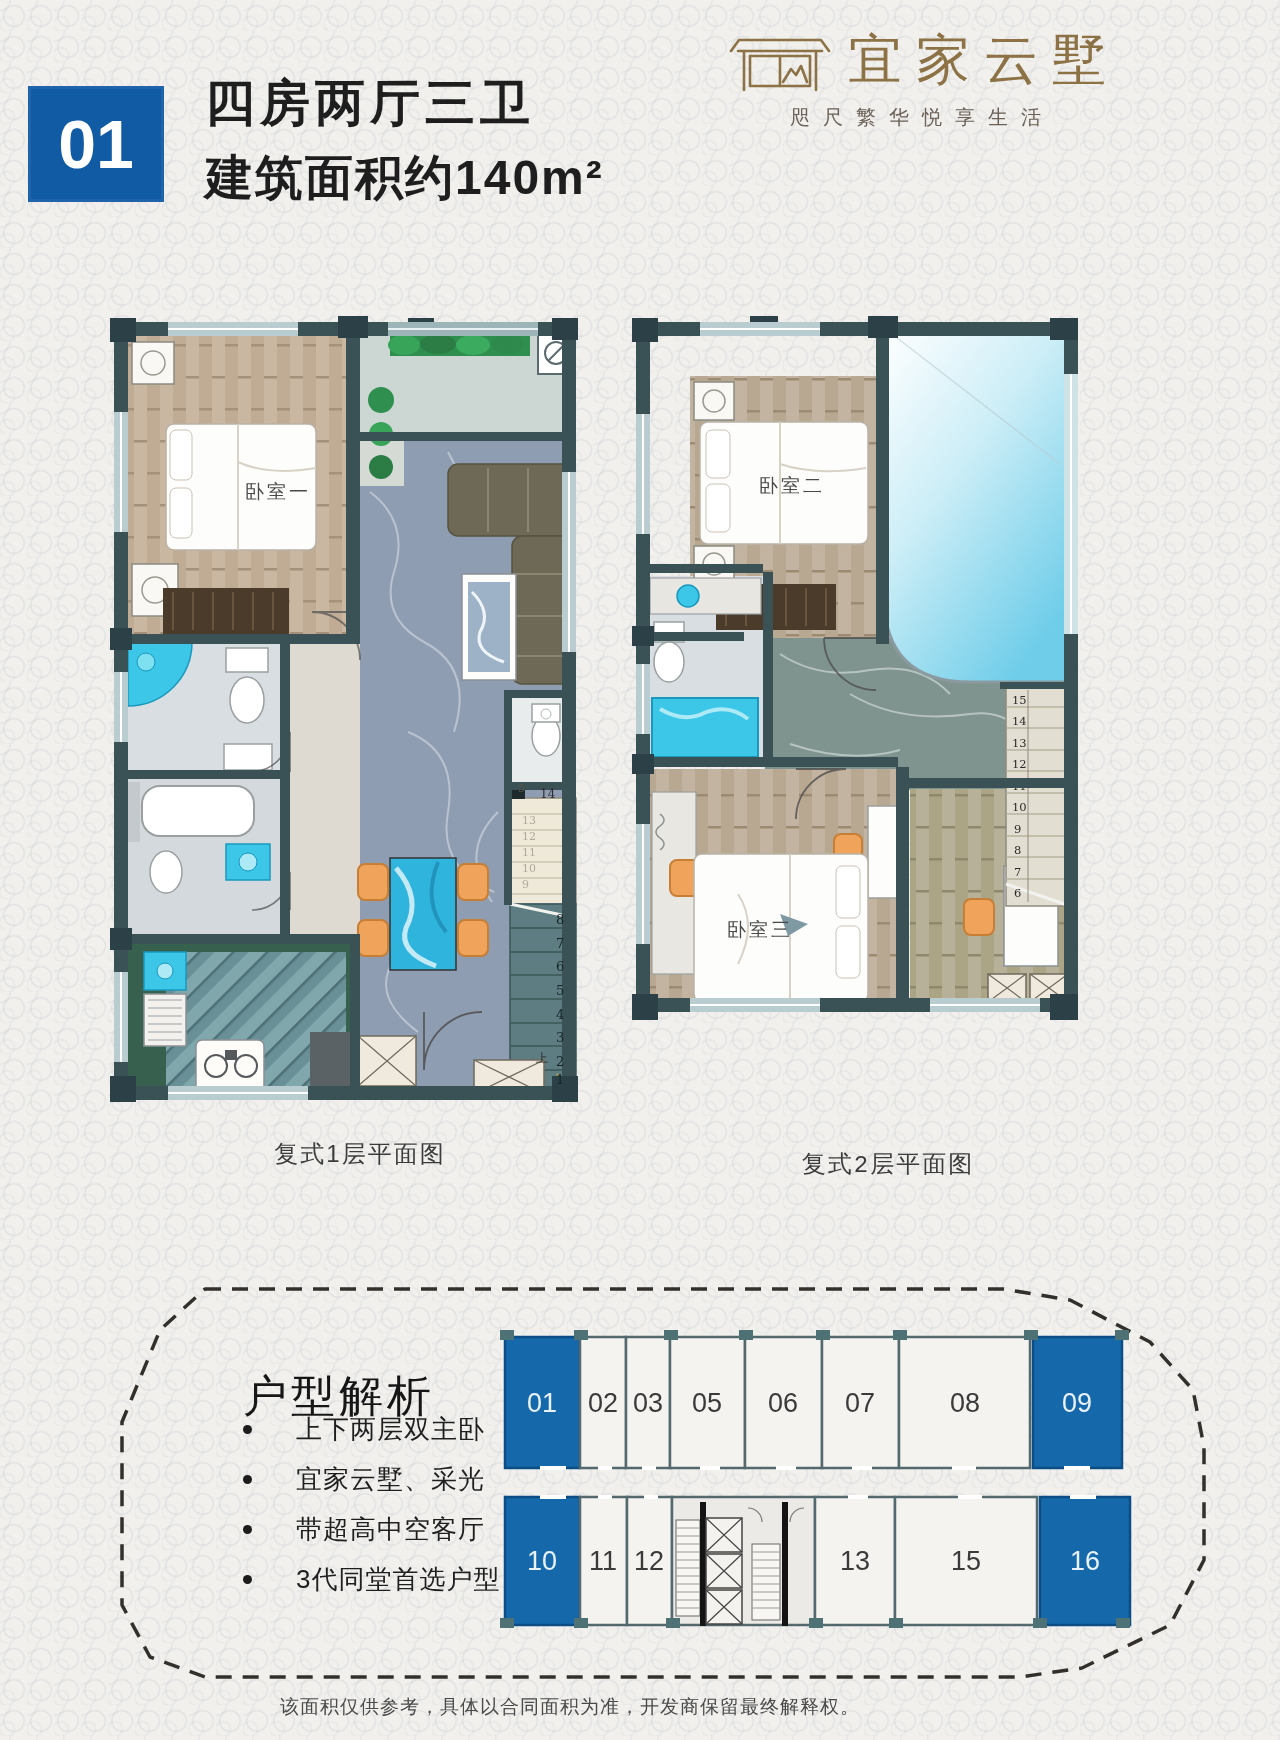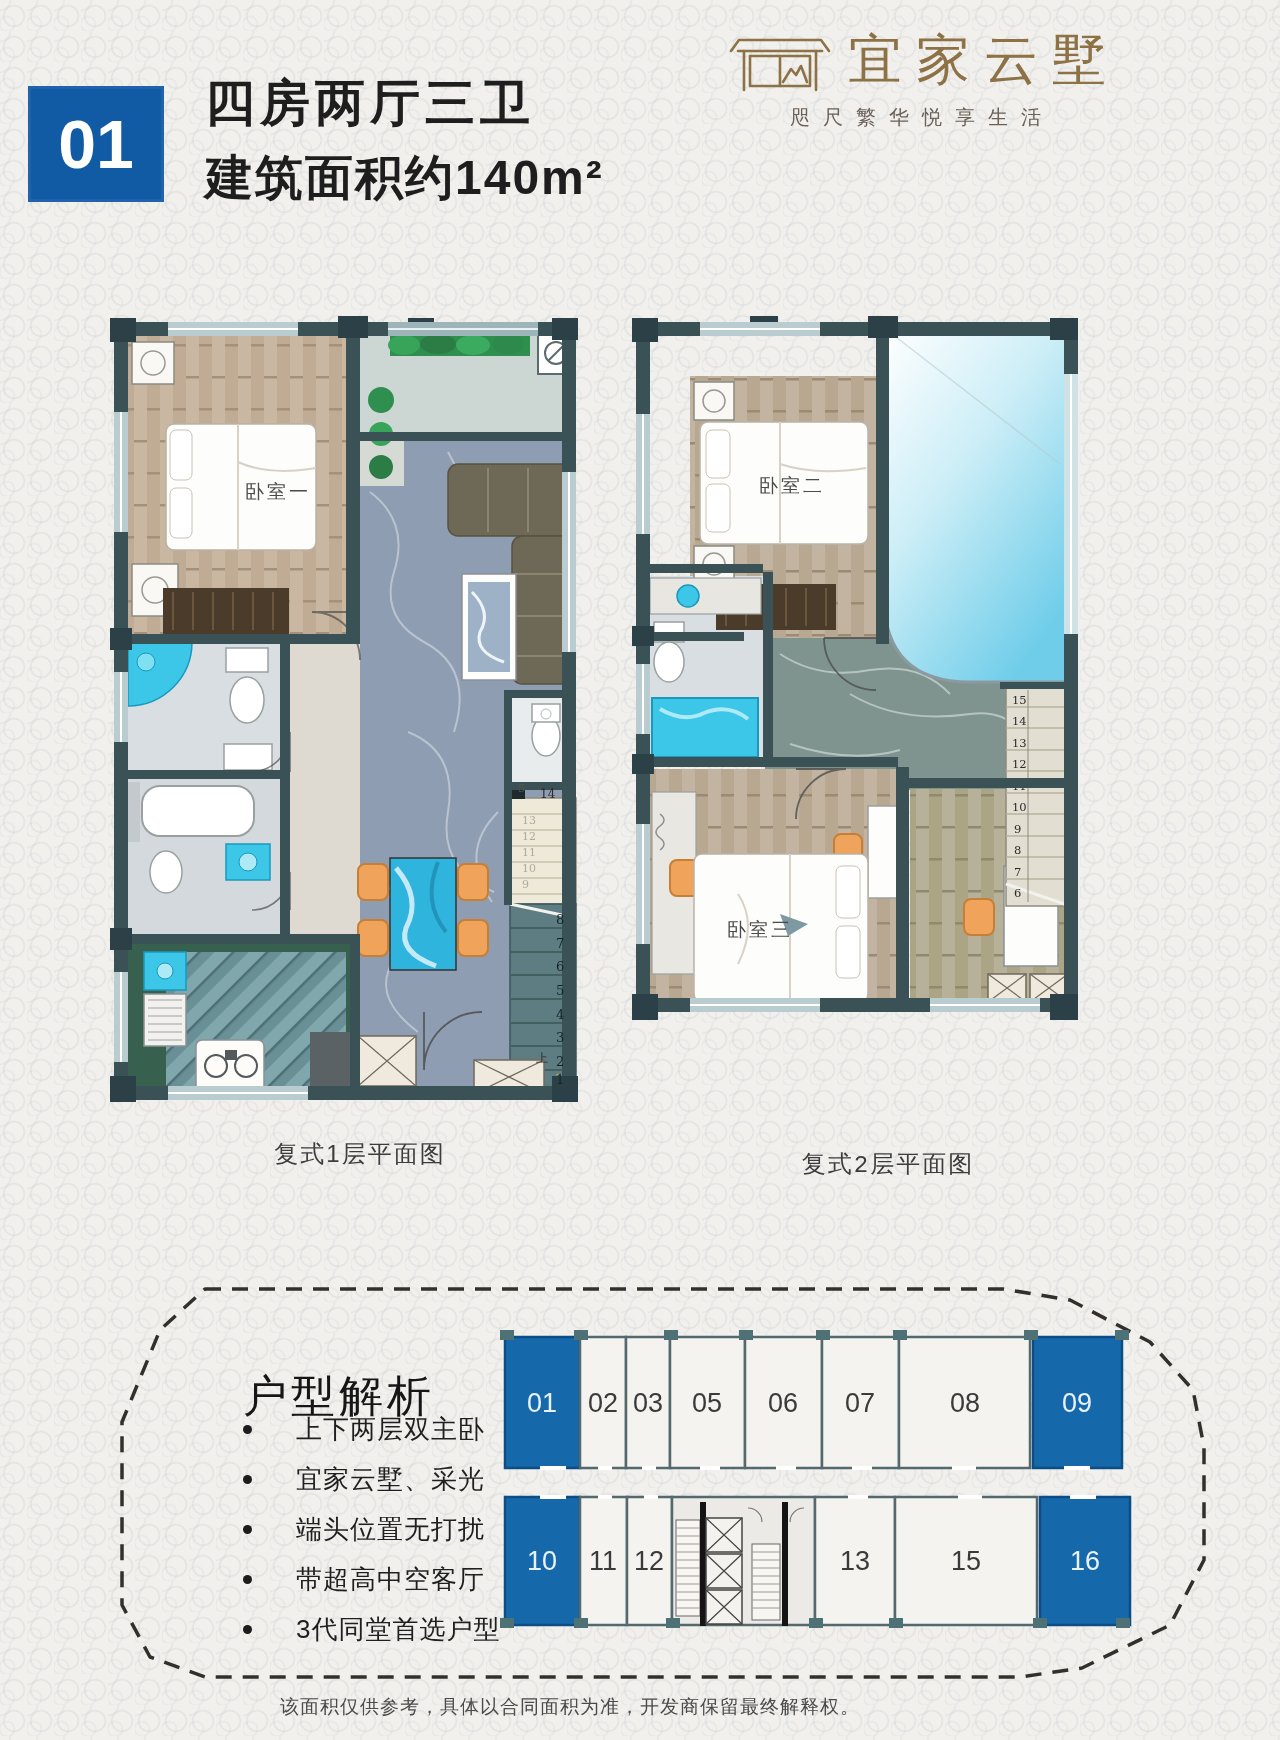--- a/index.html
+++ b/index.html
@@ -449,24 +449,20 @@
     <div class="bullet">
       <span class="dot"></span>
       <span class="txt">上下两层双主卧</span>
       </div>
     <div class="bullet">
       <span class="dot"></span>
       <span class="txt">宜家云墅、采光</span>
       </div>
     <div class="bullet">
       <span class="dot"></span>
-      <span class="txt">端头位置无打扰</span>
-      </div>
-    <div class="bullet">
-      <span class="dot"></span>
       <span class="txt">带超高中空客厅</span>
       </div>
     <div class="bullet">
       <span class="dot"></span>
       <span class="txt">3代同堂首选户型</span>
       </div>
   </div>
 
   <svg class="abs" style="left:452px;top:1322px" width="690" height="312" viewBox="0 0 690 312">
 

